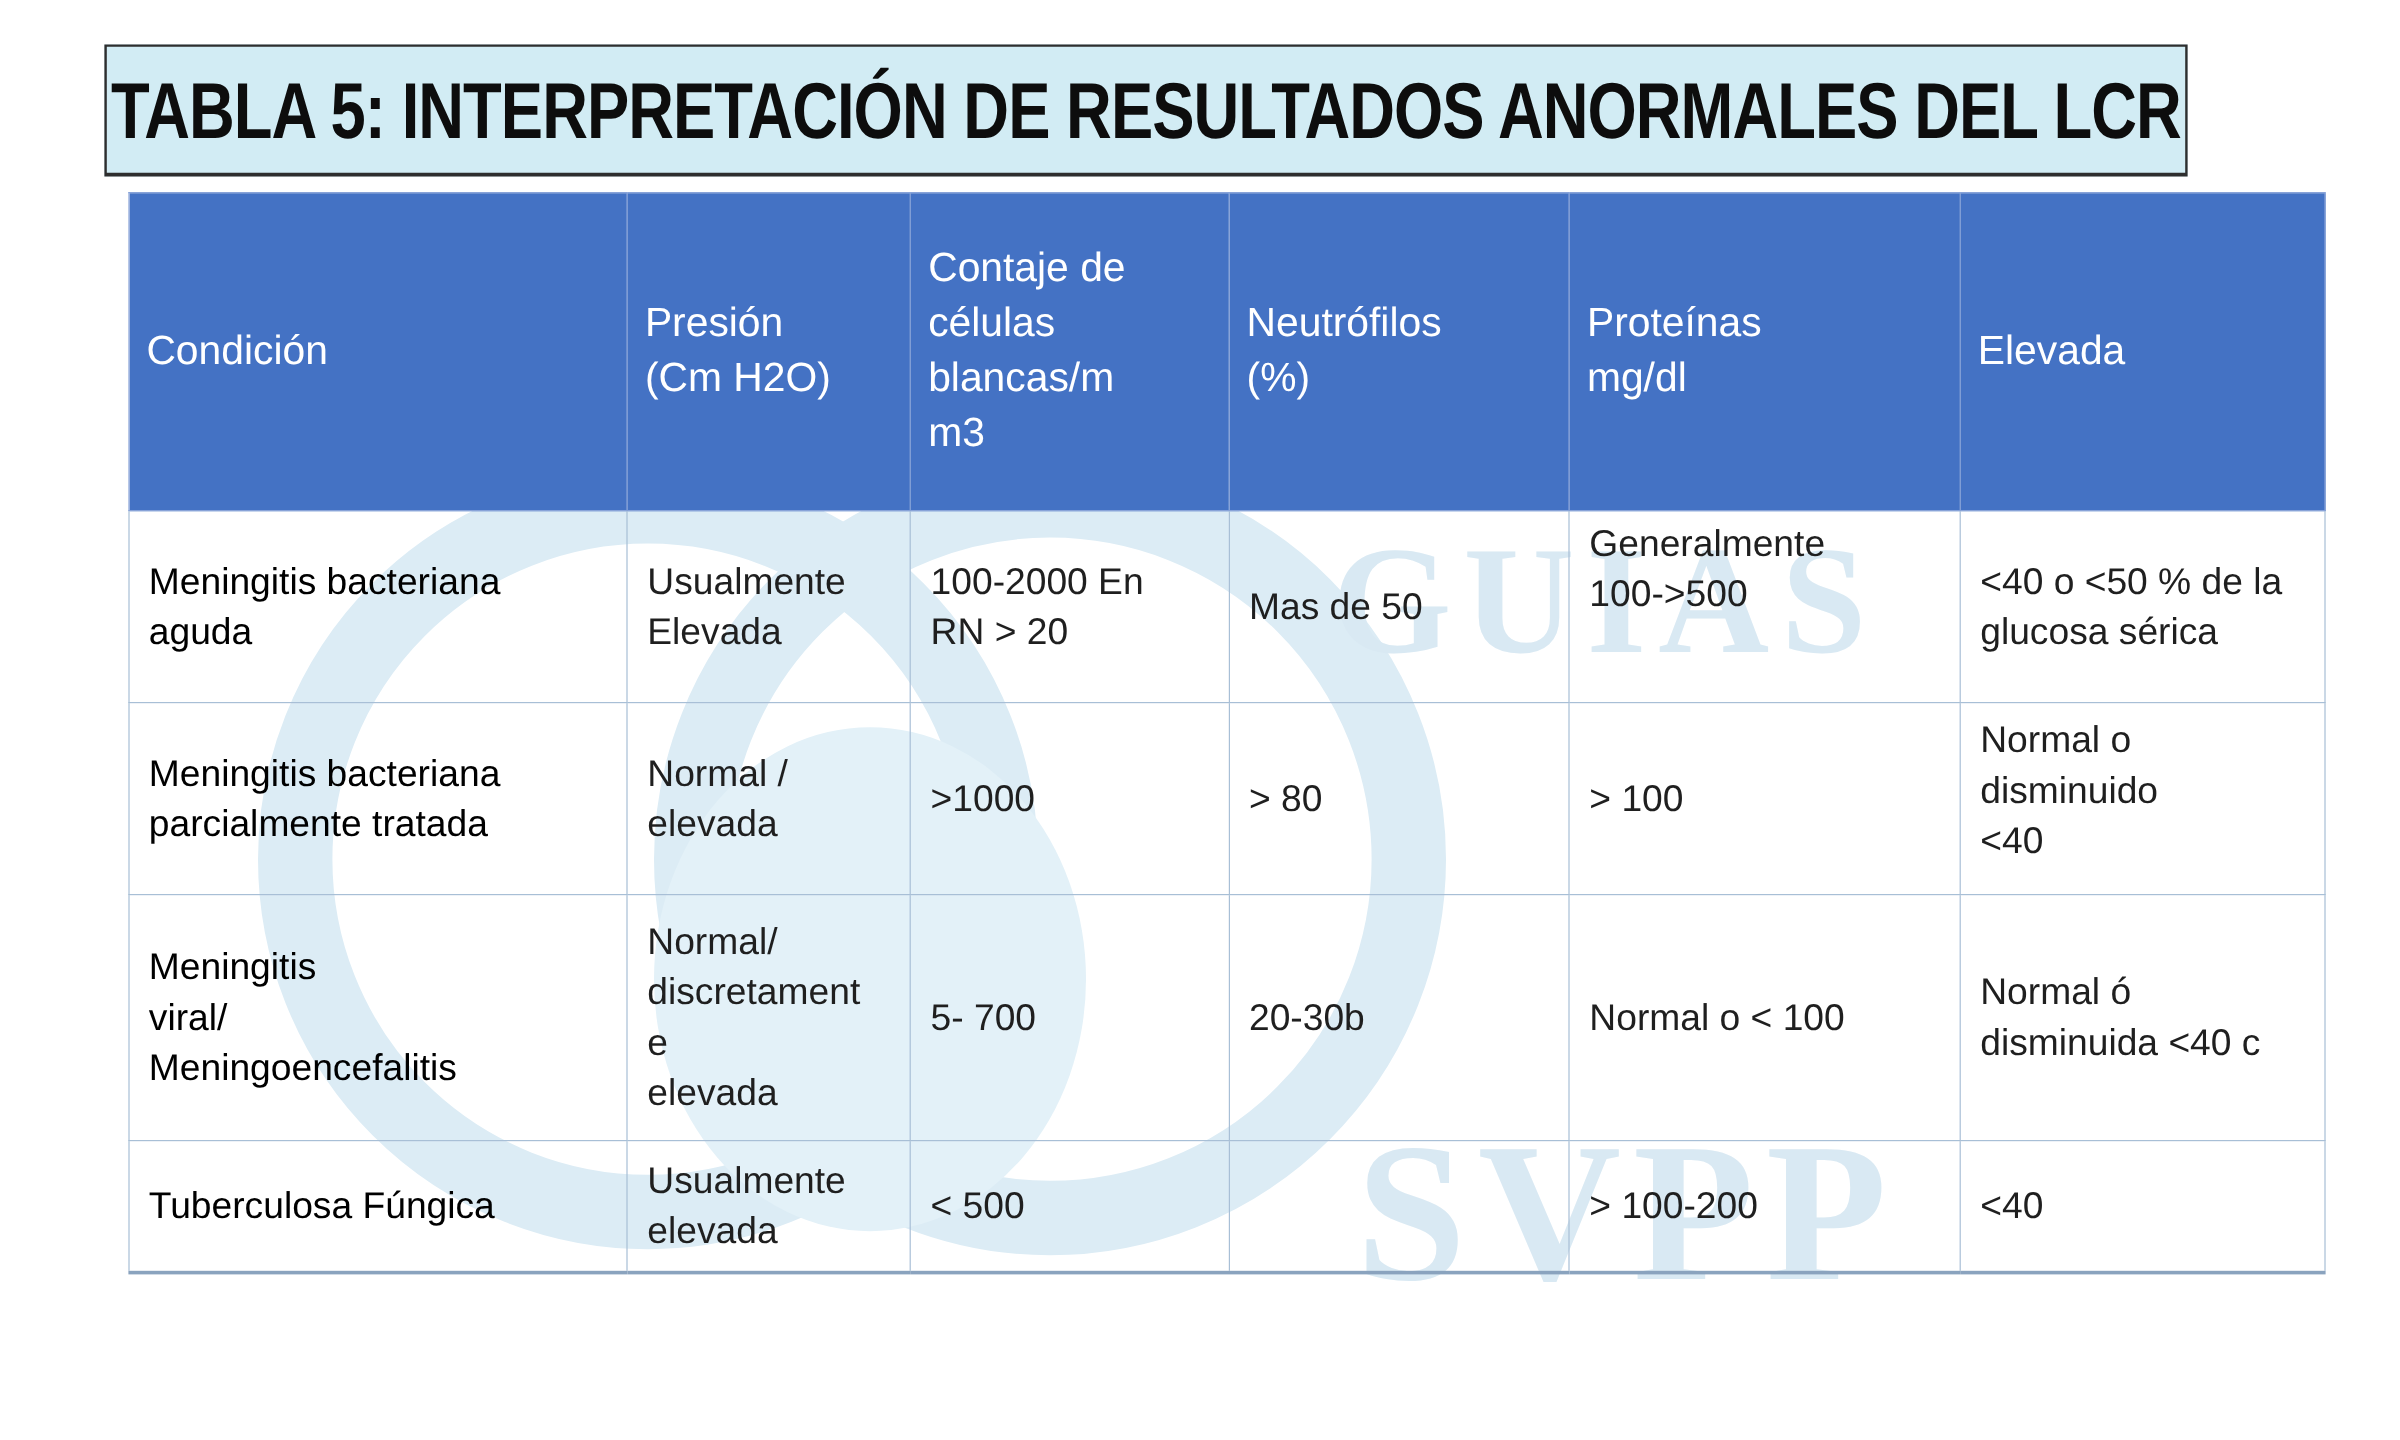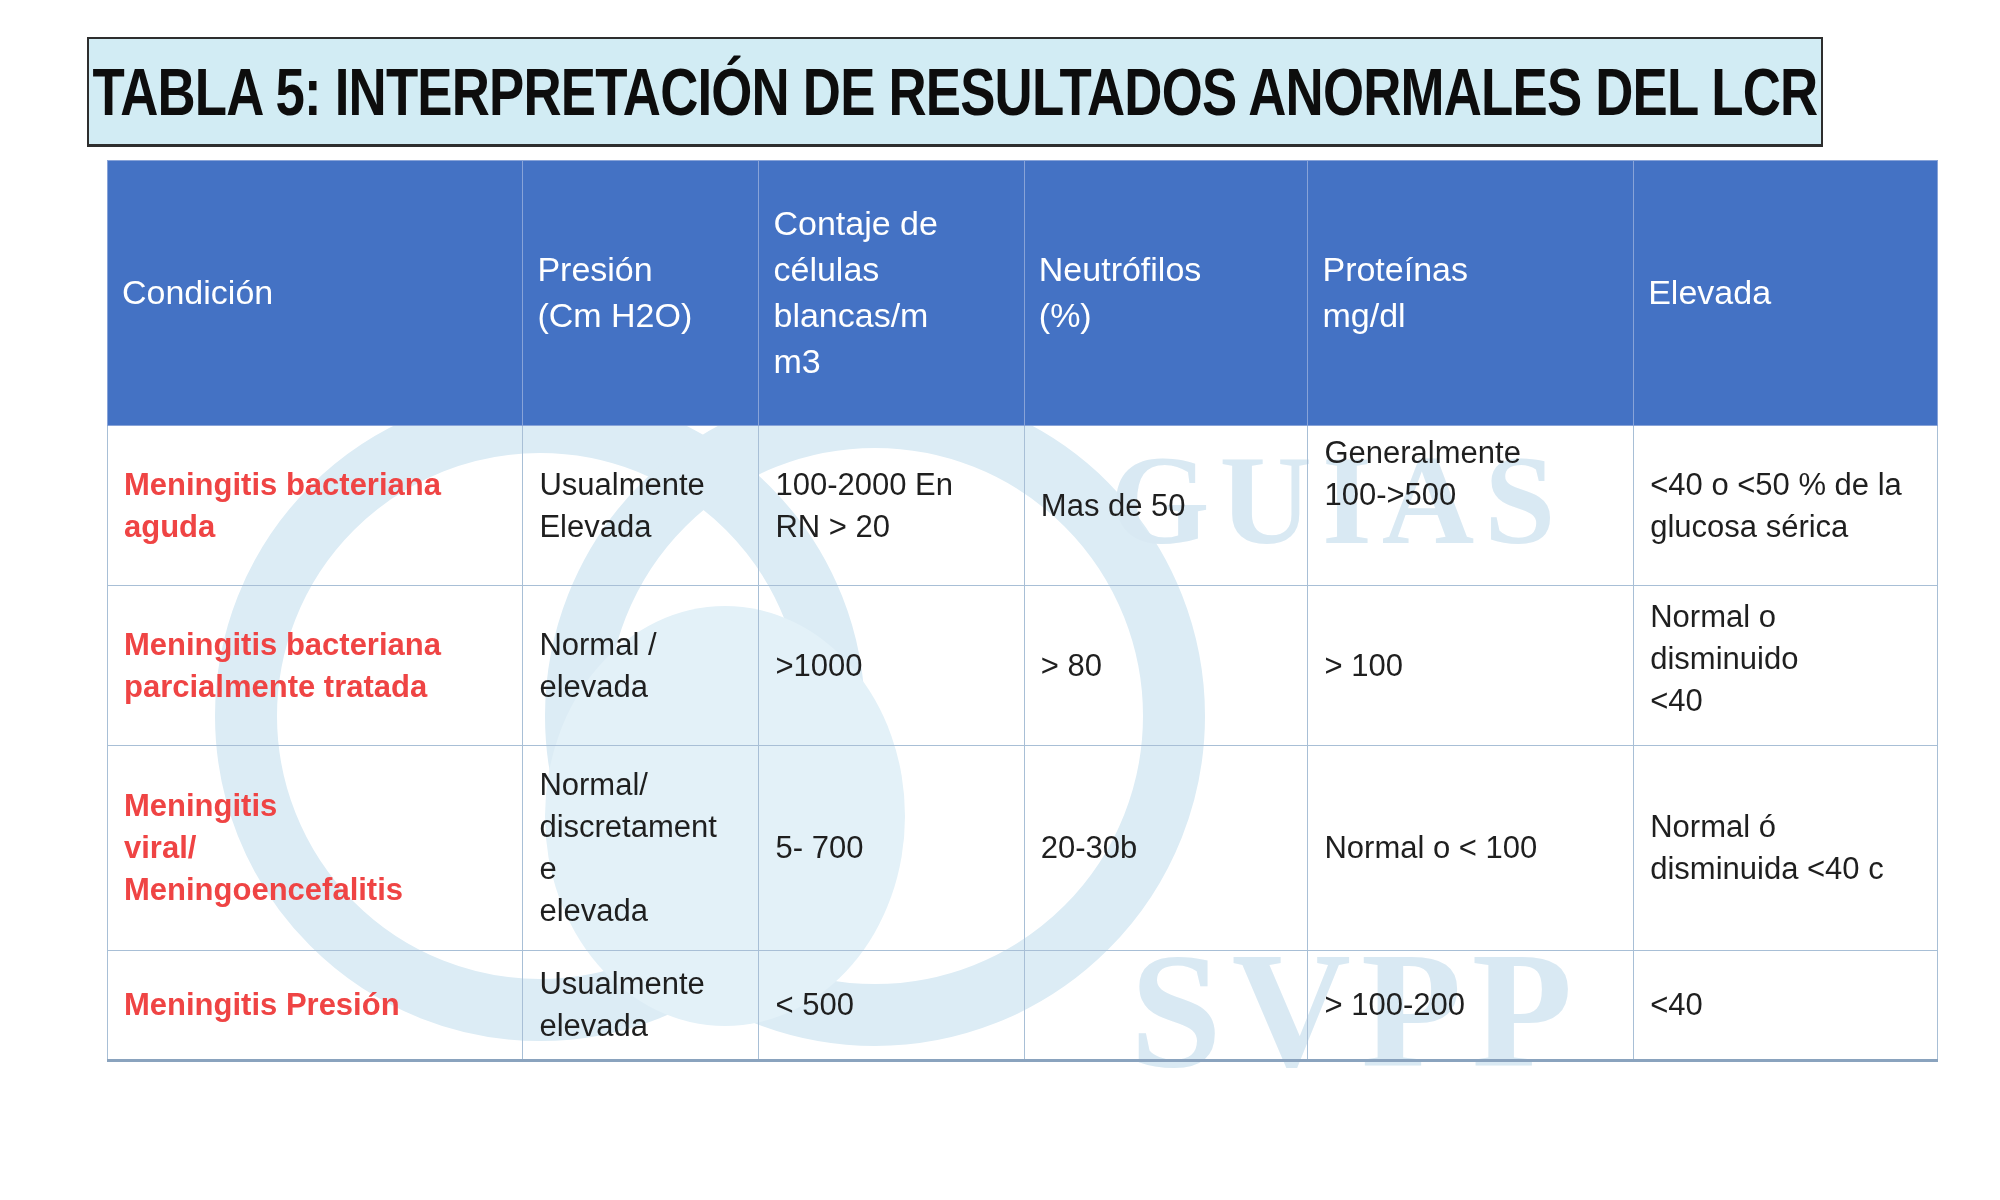--- a/index.html
+++ b/index.html
@@ -65,21 +65,21 @@
     white-space:pre-line;line-height:1.35;
     box-sizing:border-box;
   }
   td{
     font-size:31px;color:#1f1f1f;
     padding:6px 16px;vertical-align:middle;
     border:1px solid var(--grid-line,#a8bfd6);
     white-space:pre-line;line-height:1.35;
     background:transparent;box-sizing:border-box;
   }
-  td:first-child{font-weight:700;color:#ef4444;}
+  td:first-child{font-weight:400;color:#000000;}
   tbody tr:nth-child(1){height:160px;}
   tbody tr:nth-child(2){height:160px;}
   tbody tr:nth-child(3){height:205px;}
   tbody tr:nth-child(4){height:110px;}
   tbody tr:nth-child(5){height:112px;}
   
   tbody tr:nth-child(1) td:nth-child(5){vertical-align:top;}
   tbody tr:nth-child(2) td:nth-child(6){vertical-align:top;padding-top:10px;}
   
   tbody tr:last-child td{border-bottom:3px solid #8aa3be;}
@@ -160,21 +160,21 @@
 discretament
 e
 elevada</td>
           <td>5- 700</td>
           <td>20-30b</td>
           <td>Normal o &lt; 100</td>
           <td>Normal ó
 disminuida &lt;40 c</td>
         </tr>
         <tr>
-          <td>Meningitis Presión</td>
+          <td>Tuberculosa Fúngica</td>
           <td>Usualmente
 elevada</td>
           <td>&lt; 500</td>
           <td></td>
           <td>&gt; 100-200</td>
           <td>&lt;40</td>
         </tr>
       </tbody>
   </table>
 

